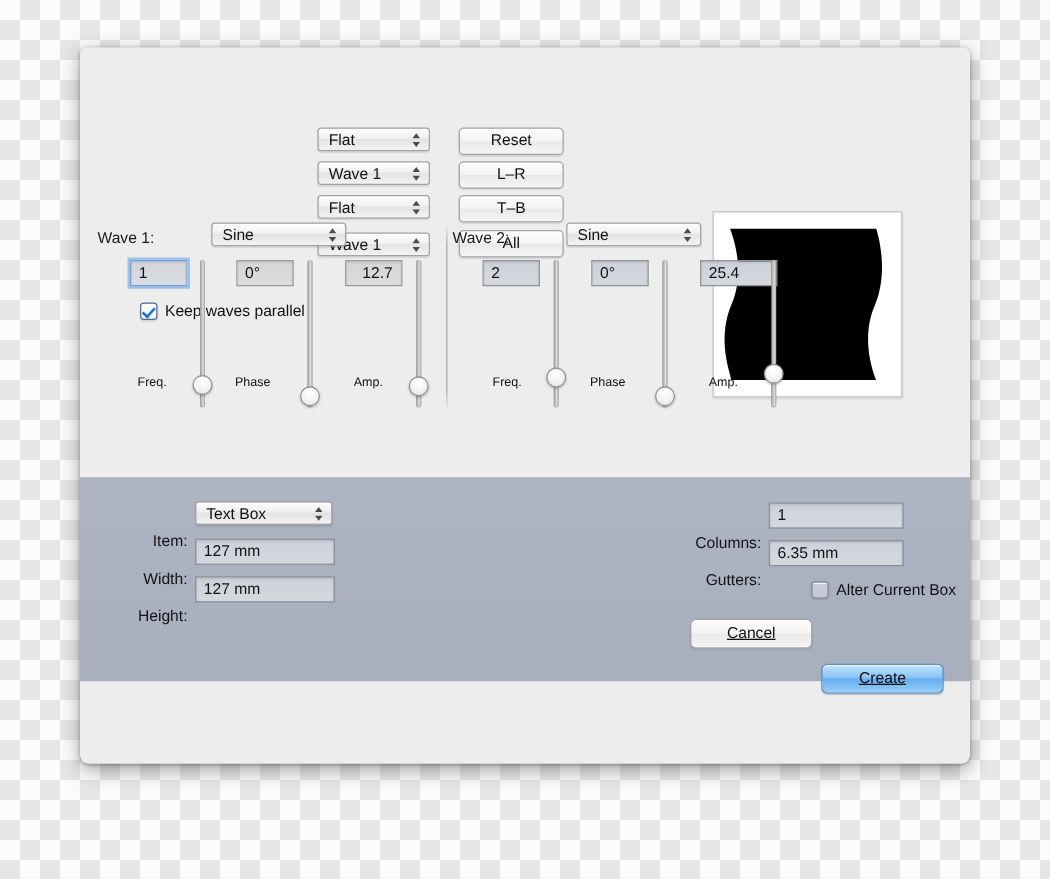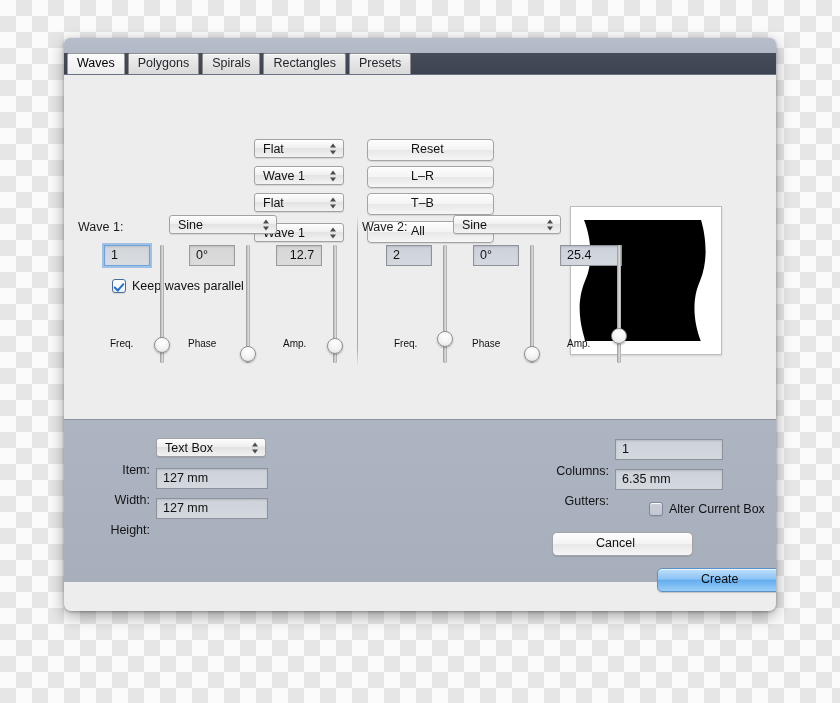--- a/index.html
+++ b/index.html
@@ -88,26 +88,26 @@
   }
   .popup .arrows:before,.popup .arrows:after{
     content:"";position:absolute;left:0;
     border-left:3.5px solid transparent;border-right:3.5px solid transparent;
   }
   .popup .arrows:before{top:1px;border-bottom:4px solid #4b4b4b;}
   .popup .arrows:after{bottom:1px;border-top:4px solid #4b4b4b;}
 
   
   .btn{
-    height:20px;line-height:19px;text-align:left;
+    height:20px;line-height:19px;text-align:center;
     font-size:12.5px;color:#111;
     background:linear-gradient(to bottom,#fdfdfd 0%,#f4f4f4 48%,#e8e8e8 52%,#f6f6f6 100%);
     border:1px solid #a4a4a4;border-radius:4px;
     box-shadow:inset 0 1px 0 #fff,0 1px 1px rgba(0,0,0,.10);
-    cursor:default;user-select:none;padding-left:43px;
+    cursor:default;user-select:none;
   }
 
   
   .cbrow{display:flex;align-items:center;gap:6px;}
   .cbox{
     width:14px;height:14px;box-sizing:border-box;border-radius:3px;
     border:1px solid #9aa0a8;
     background:linear-gradient(to bottom,#ffffff 0%,#ececec 100%);
     box-shadow:inset 0 1px 0 #fff,0 1px 1px rgba(0,0,0,.10);
     position:relative;flex:none;cursor:pointer;
@@ -179,45 +179,36 @@
   }
   #lower .lbl{color:#141414;margin-top:21px;}
   .popup.dark{
     background:linear-gradient(to bottom,#fdfdfd 0%,#efefef 45%,#e2e2e2 50%,#f2f2f2 100%);
   }
   .cbox.flat{
     background:linear-gradient(to bottom,#c9ced8 0%,#c2c7d2 100%);
     border:1px solid #82889a;
   }
 
-  .btn.wide{height:22px;line-height:21px;border-radius:5px;font-size:12.5px;}
+  .btn.wide{height:22px;line-height:21px;border-radius:5px;font-size:12.5px;text-decoration:underline;}
   .btn.default{
     color:#0b0b0b;
     background:linear-gradient(to bottom,#bfe0fb 0%,#8cc4f5 45%,#64aef0 52%,#9acdf7 100%);
     border:1px solid #5a91c9;
     box-shadow:inset 0 1px 0 rgba(255,255,255,.7),0 1px 1px rgba(0,0,0,.18);
   }
 
   .abs{position:absolute;}
 </style>
 </head>
 <body>
 
 <div id="window">
 
 
-  <div id="tabband">
-    <div id="tabrow">
-      <div class="tab active">Waves</div>
-      <div class="tab">Polygons</div>
-      <div class="tab">Spirals</div>
-      <div class="tab">Rectangles</div>
-      <div class="tab">Presets</div>
-    </div>
-  </div>
 
   <div id="upper">
 
     <div class="abs lbl" style="left:150px;top:68px;width:85px;">Top:</div>
     <div class="abs popup" style="left:190px;top:64px;width:90px;">
       <span>Flat</span>
       <span class="arrows"></span>
     </div>
 
     <div class="abs lbl" style="left:150px;top:95px;width:85px;">Left:</div>

